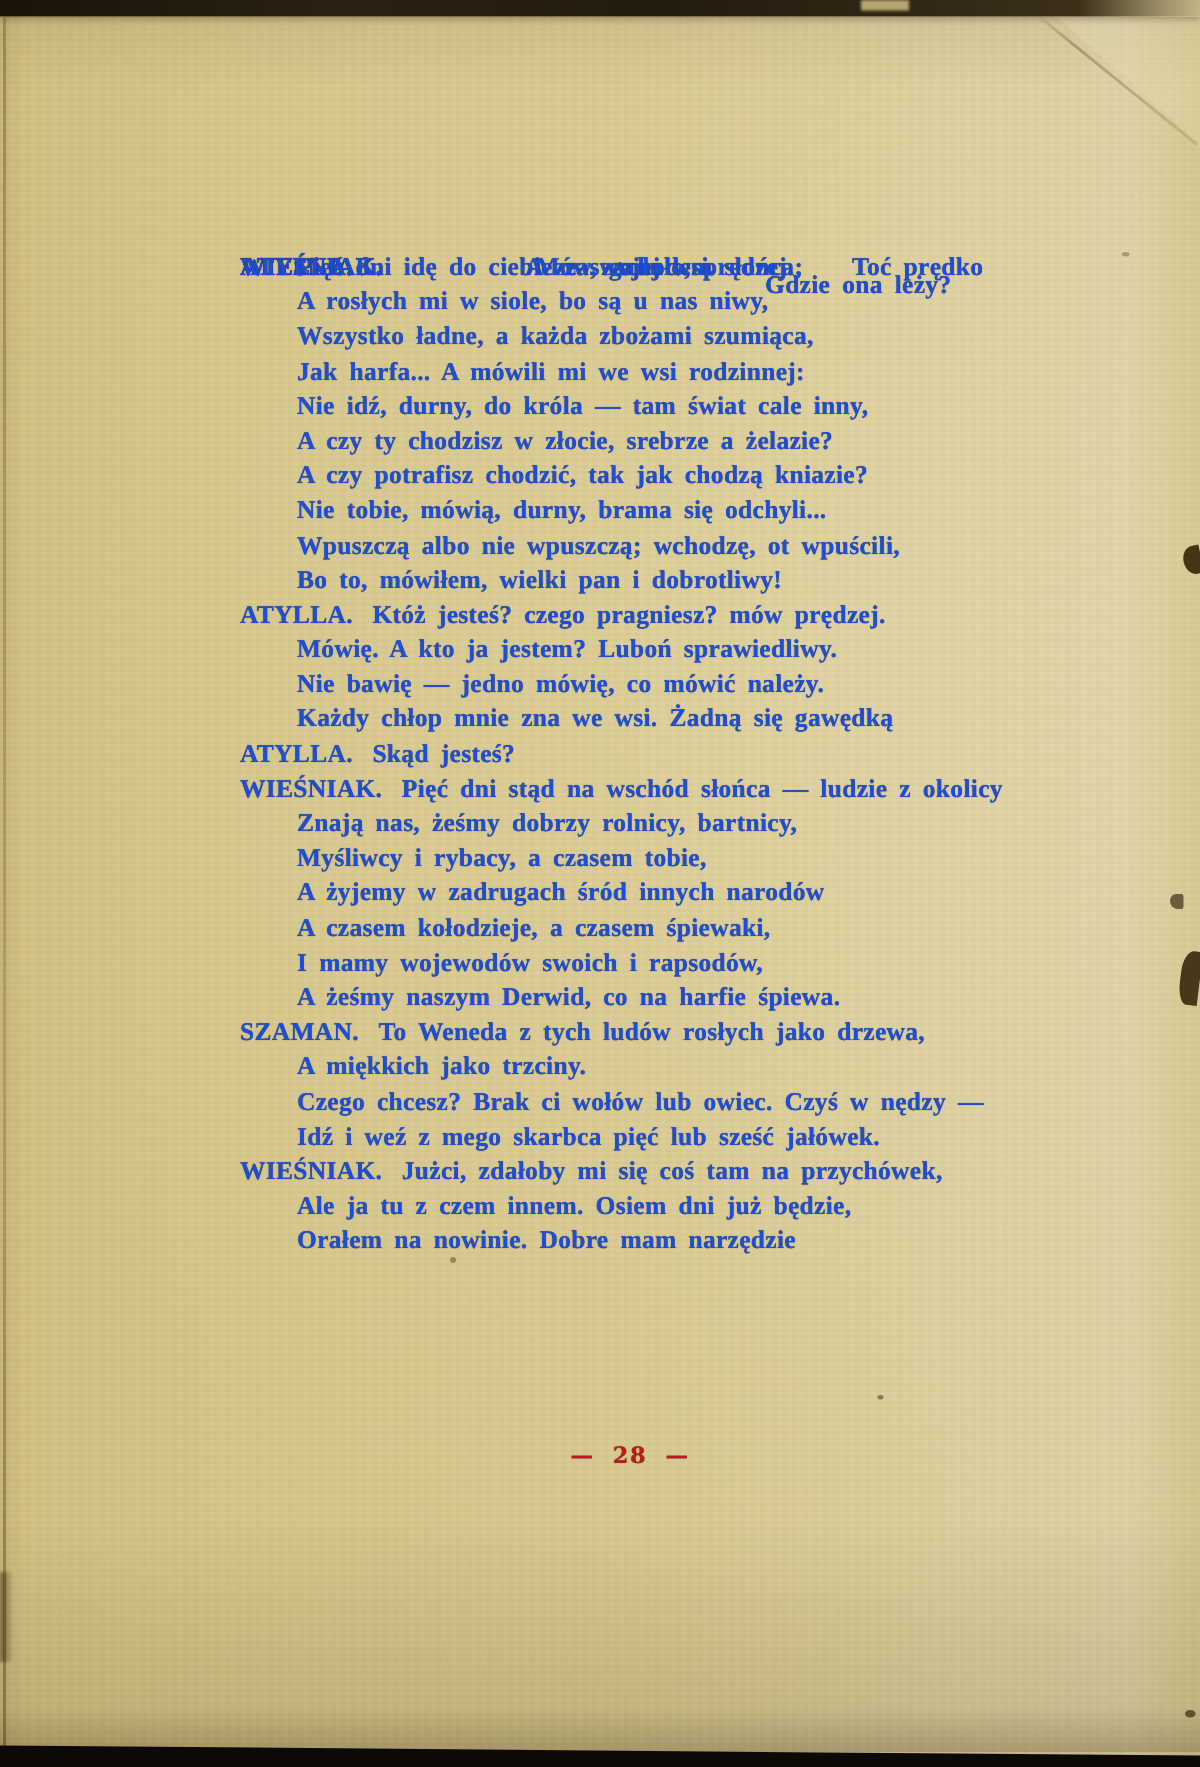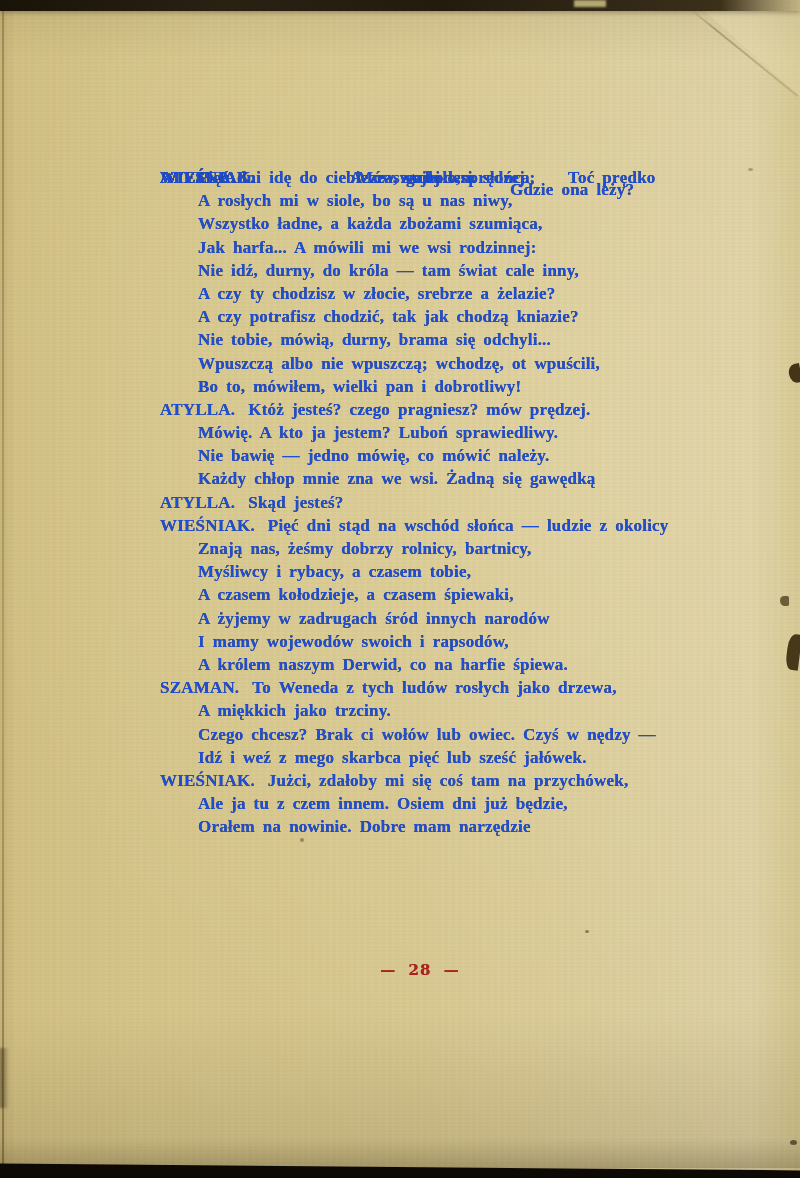--- a/index.html
+++ b/index.html
@@ -141,24 +141,24 @@
       <div class="line cue"><span class="speaker">WIEŚNIAK.</span><span class="cue" style="left: 408px;">Toć prędko</span></div>
       <div class="line verse"><span class="speech">Mówię. A kto ja jestem? Luboń sprawiedliwy.</span></div>
       <div class="line verse"><span class="speech">Nie bawię — jedno mówię, co mówić należy.</span></div>
       <div class="line verse"><span class="speech">Każdy chłop mnie zna we wsi. Żadną się gawędką</span></div>
       <div class="line dialog"><span class="speaker">ATYLLA.</span><span class="speech">Skąd jesteś?</span></div>
       <div class="line cue"><span class="speaker">WIEŚNIAK.</span><span class="cue" style="left: 190px;">A ze swojej wsi.</span></div>
       <div class="line cue"><span class="speaker">ATYLLA.</span><span class="cue" style="left: 350px; margin-top: 12px;">Gdzie ona leży?</span></div>
       <div class="line dialog"><span class="speaker">WIEŚNIAK.</span><span class="speech">Pięć dni stąd na wschód słońca — ludzie z okolicy</span></div>
       <div class="line verse"><span class="speech">Znają nas, żeśmy dobrzy rolnicy, bartnicy,</span></div>
       <div class="line verse"><span class="speech">Myśliwcy i rybacy, a czasem tobie,</span></div>
+      <div class="line verse"><span class="speech">A żyjemy w zadrugach śród innych narodów</span></div>
       <div class="line verse"><span class="speech">A czasem kołodzieje, a czasem śpiewaki,</span></div>
-      <div class="line verse"><span class="speech">A żyjemy w zadrugach śród innych narodów</span></div>
       <div class="line verse"><span class="speech">I mamy wojewodów swoich i rapsodów,</span></div>
-      <div class="line verse"><span class="speech">A królem naszym Derwid, co na harfie śpiewa.</span></div>
+      <div class="line verse"><span class="speech">A żeśmy naszym Derwid, co na harfie śpiewa.</span></div>
       <div class="line dialog"><span class="speaker">SZAMAN.</span><span class="speech">To Weneda z tych ludów rosłych jako drzewa,</span></div>
       <div class="line verse"><span class="speech">A miękkich jako trzciny.</span></div>
       <div class="line cue"><span class="speaker">ATYLLA.</span><span class="cue" style="left: 197px;">Mów, gaduło, prędzej.</span></div>
       <div class="line verse"><span class="speech">Czego chcesz? Brak ci wołów lub owiec. Czyś w nędzy —</span></div>
       <div class="line verse"><span class="speech">Idź i weź z mego skarbca pięć lub sześć jałówek.</span></div>
       <div class="line dialog"><span class="speaker">WIEŚNIAK.</span><span class="speech">Jużci, zdałoby mi się coś tam na przychówek,</span></div>
       <div class="line verse"><span class="speech">Ale ja tu z czem innem. Osiem dni już będzie,</span></div>
       <div class="line verse"><span class="speech">Orałem na nowinie. Dobre mam narzędzie</span></div>
     </div>
 

